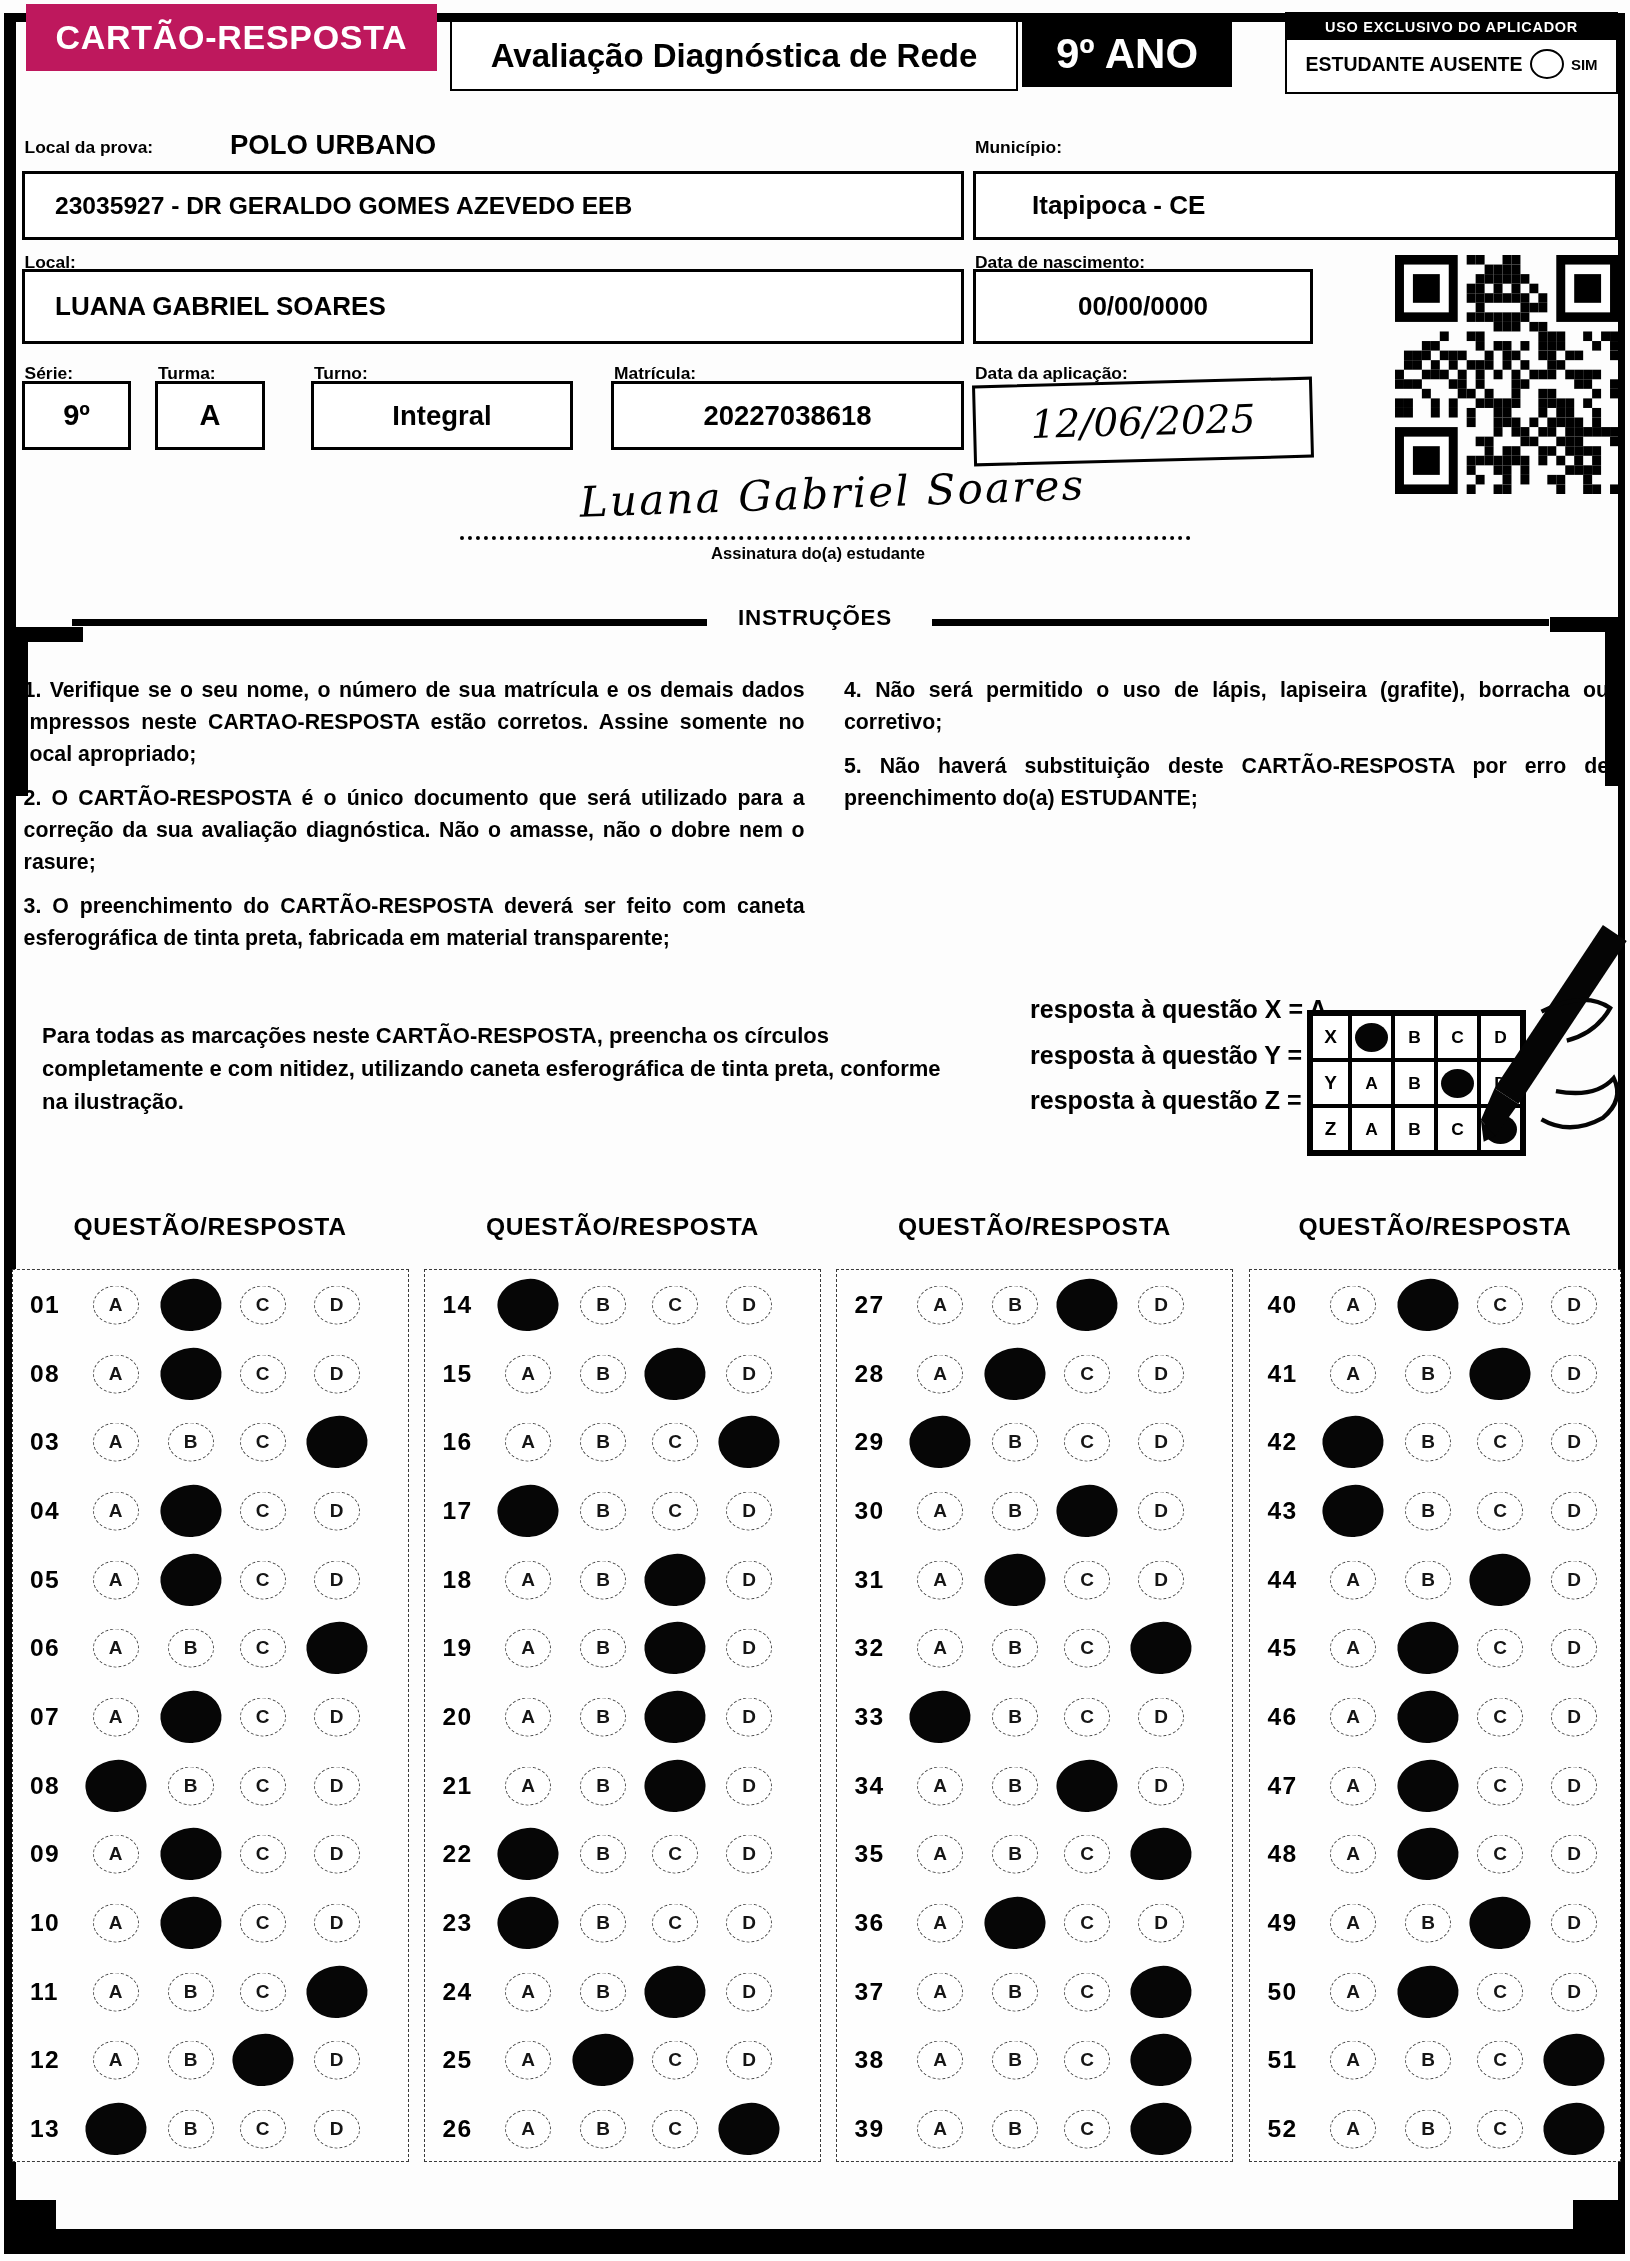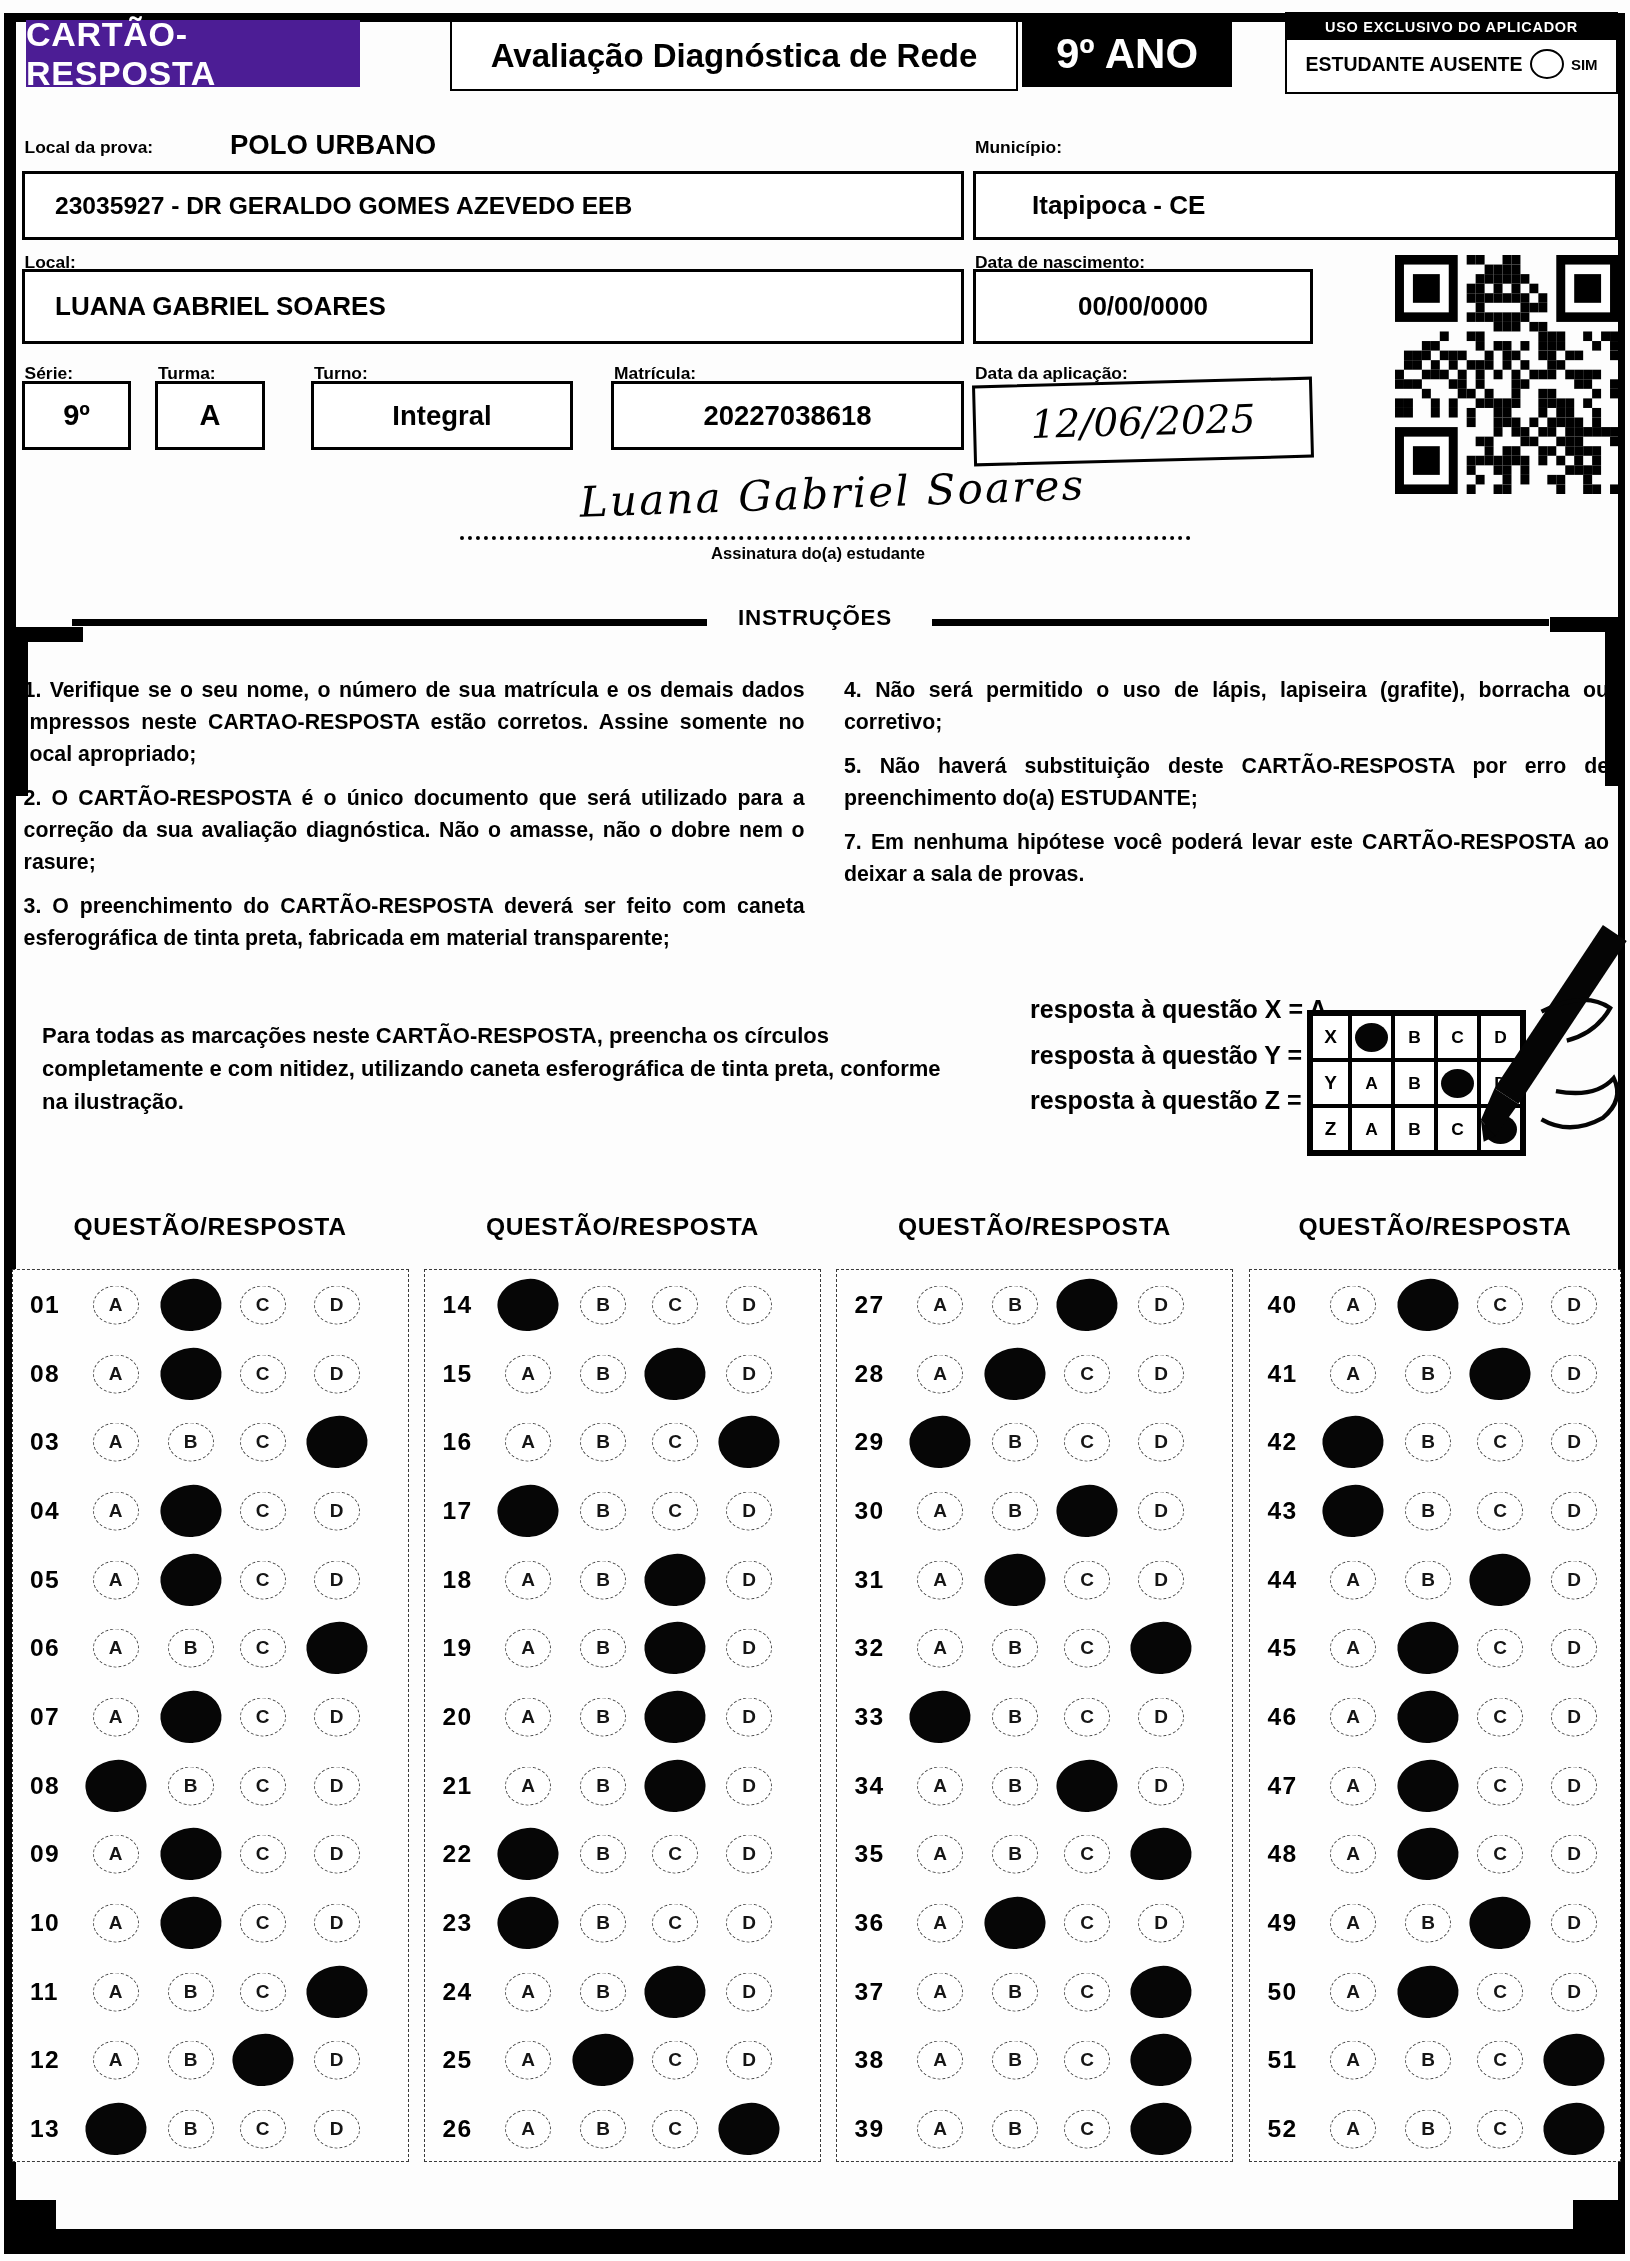--- a/index.html
+++ b/index.html
@@ -2,21 +2,21 @@
 <html style="font-size:11.6px"><head>
 <meta charset="utf-8">
 <style>
   html,body{margin:0;padding:0;background:#d9d9d9;}
   .page{position:relative;width:1630px;height:2261px;background:#fdfdfd;
         font-family:"Liberation Sans",sans-serif;color:#000;overflow:hidden;}
   .abs{position:absolute;}
   
   .bar{position:absolute;background:#000;}
   
-  .hdr-card{left:26px;top:20px;width:334px;height:67px;background:#4c1d95;color:#fff;
+  .hdr-card{left:26px;top:4px;width:411px;height:67px;background:#be185d;color:#fff;
             display:flex;align-items:center;justify-content:center;font-size:34px;font-weight:bold;letter-spacing:0.7px;}
   .hdr-exam{left:450px;top:20px;width:564px;height:67px;border:2.9px solid #000;background:#fff;
             display:flex;align-items:center;justify-content:center;font-size:33px;font-weight:bold;}
   .hdr-grade{left:1022px;top:20px;width:210px;height:67px;background:#000;color:#fff;
             display:flex;align-items:center;justify-content:center;font-size:42px;font-weight:bold;}
   .hdr-aplicador{left:1285px;top:11.6px;width:333px;height:82px;border:2.9px solid #000;background:#fff;box-sizing:border-box;}
   .hdr-aplicador .strip{height:26px;background:#000;color:#fff;font-size:14.5px;font-weight:bold;
             display:flex;align-items:center;justify-content:center;letter-spacing:0.7px;}
   .hdr-aplicador .bodyrow{height:49px;display:flex;align-items:center;justify-content:center;gap:7.2px;font-weight:bold;font-size:19.5px;}
   .absent-circle{width:30px;height:26px;border:2.2px solid #000;border-radius:50%;}
@@ -356,21 +356,20 @@
   <div class="rule" style="left:72px;width:635px;"></div>
   <div class="rule" style="left:932px;width:617px;"></div>
   <div class="instr-col" style="left:11.6px;width:805px;">
       <p>1. Verifique se o seu nome, o número de sua matrícula e os demais dados impressos neste CARTAO-RESPOSTA estão corretos. Assine somente no local apropriado;</p>
       <p>2. O CARTÃO-RESPOSTA é o único documento que será utilizado para a correção da sua avaliação diagnóstica. Não o amasse, não o dobre nem o rasure;</p>
       <p>3. O preenchimento do CARTÃO-RESPOSTA deverá ser feito com caneta esferográfica de tinta preta, fabricada em material transparente;</p>
     </div>
   <div class="instr-col" style="left:832px;width:789px;">
       <p>4. Não será permitido o uso de lápis, lapiseira (grafite), borracha ou corretivo;</p>
       <p>5. Não haverá substituição deste CARTÃO-RESPOSTA por erro de preenchimento do(a) ESTUDANTE;</p>
-      <p>7. Em nenhuma hipótese você poderá levar este CARTÃO-RESPOSTA ao deixar a sala de provas.</p>
     </div>
 
   <div class="note">Para todas as marcações neste CARTÃO-RESPOSTA, preencha os círculos completamente e com nitidez, utilizando caneta esferográfica de tinta preta, conforme na ilustração.</div>
   <div class="legend">
       <div>resposta à questão X = A</div>
       <div>resposta à questão Y = C</div>
       <div>resposta à questão Z = D</div>
     </div>
   <div class="ex-grid">
       <div class="ex-row">

